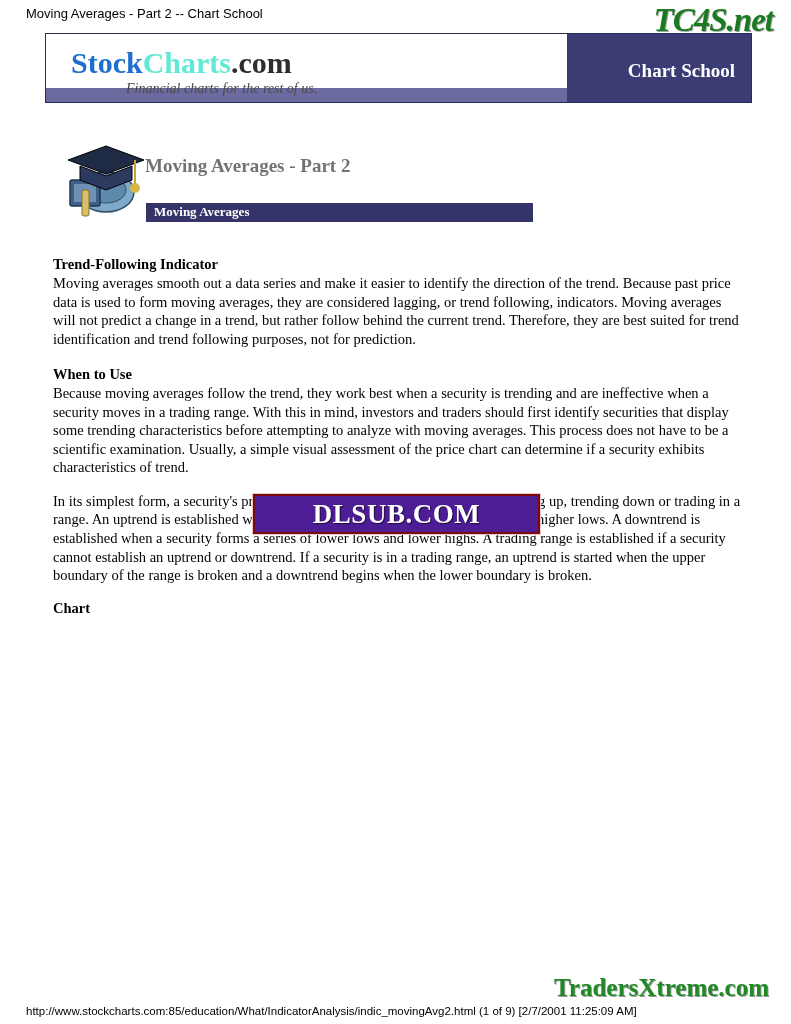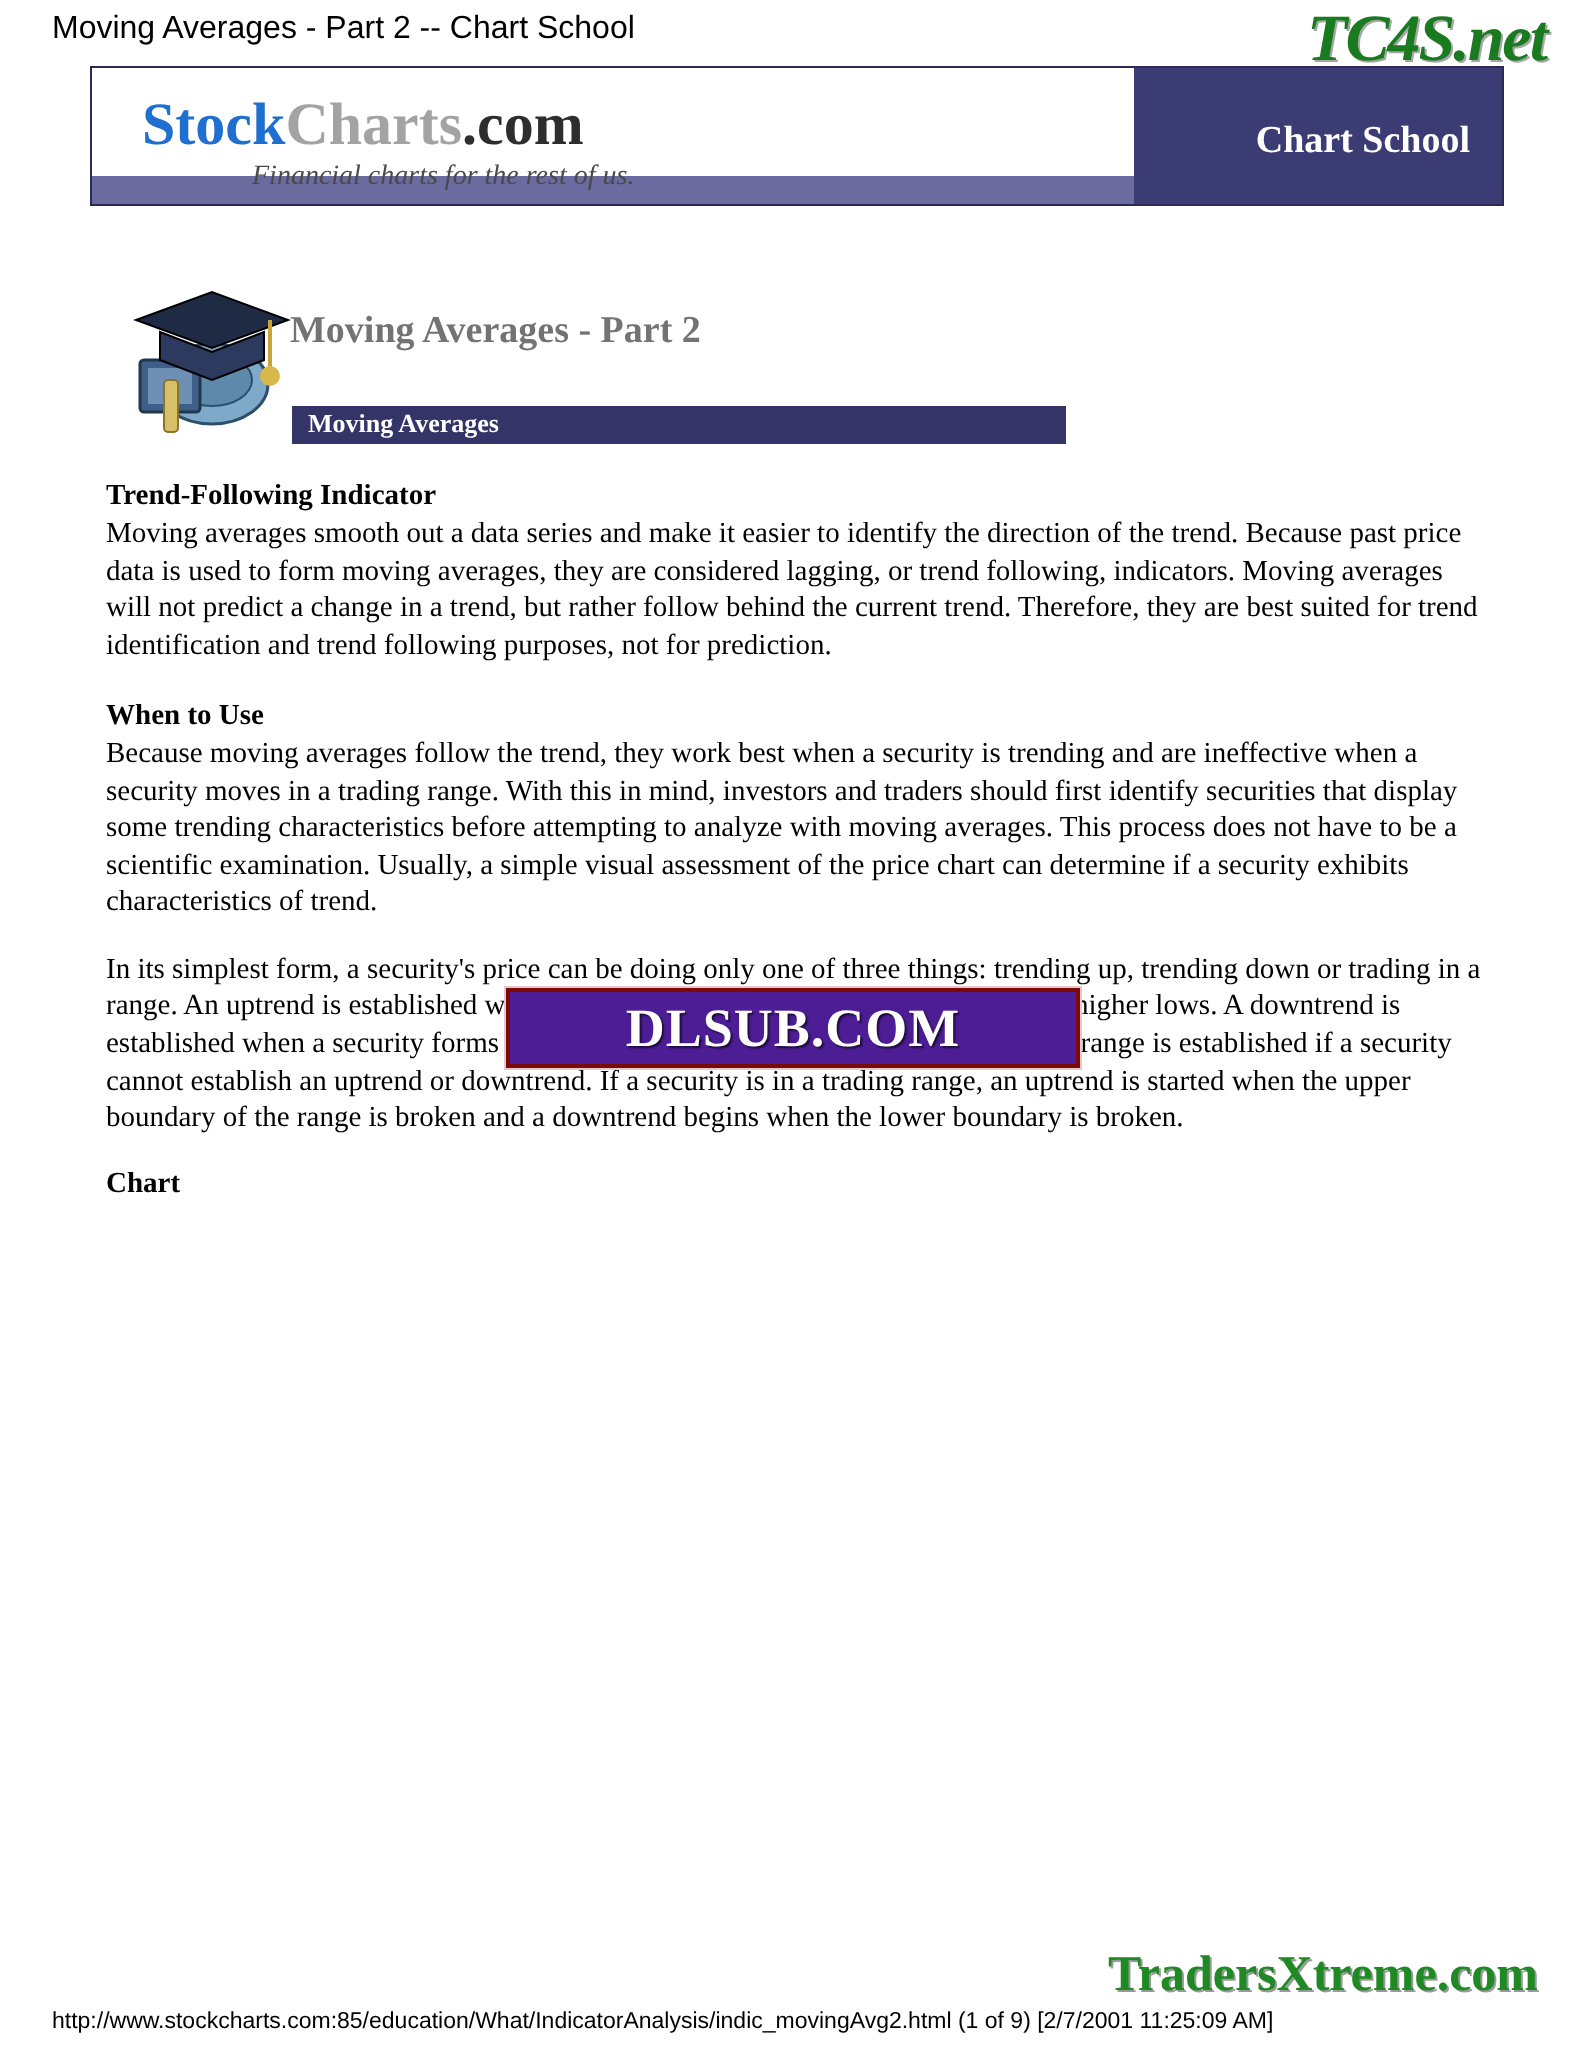--- a/index.html
+++ b/index.html
@@ -15,21 +15,21 @@
     color: #000000;
     overflow: hidden;
   }
 
   
   .page-header-title {
     position: absolute;
     top: 6px;
     left: 26px;
     font-family: "Liberation Sans", sans-serif;
-    font-size: 16px;
+    font-size: 13px;
     color: #000000;
     white-space: nowrap;
   }
   .page-footer-url {
     position: absolute;
     bottom: 7px;
     left: 26px;
     font-family: "Liberation Sans", sans-serif;
     font-size: 11.5px;
     color: #000000;
@@ -103,21 +103,21 @@
   .banner-logo {
     position: absolute;
     top: 12px;
     left: 25px;
     font-family: "Liberation Serif", serif;
     font-size: 30px;
     font-weight: bold;
     white-space: nowrap;
   }
   .logo-stock { color: #1f6fd0; }
-  .logo-charts { color: #a3a3a3; }
+  .logo-charts { color: #5eead4; }
   .logo-dotcom { color: #2e2e2e; }
   .banner-tagline {
     position: absolute;
     top: 47px;
     left: 60px;
     font-family: "Liberation Serif", serif;
     font-style: italic;
     font-size: 14px;
     color: #4a4a4a;
     white-space: nowrap;
@@ -175,21 +175,21 @@
     font-family: "Liberation Serif", serif;
     font-weight: bold;
     font-size: 13px;
     color: #ffffff;
     white-space: nowrap;
   }
 
   
   .content {
     position: absolute;
-    top: 240px;
+    top: 256px;
     left: 53px;
     width: 690px;
   }
   .content h3 {
     margin: 0 0 1px 0;
     font-family: "Liberation Serif", serif;
     font-size: 14.5px;
     font-weight: bold;
   }
   .content p {

